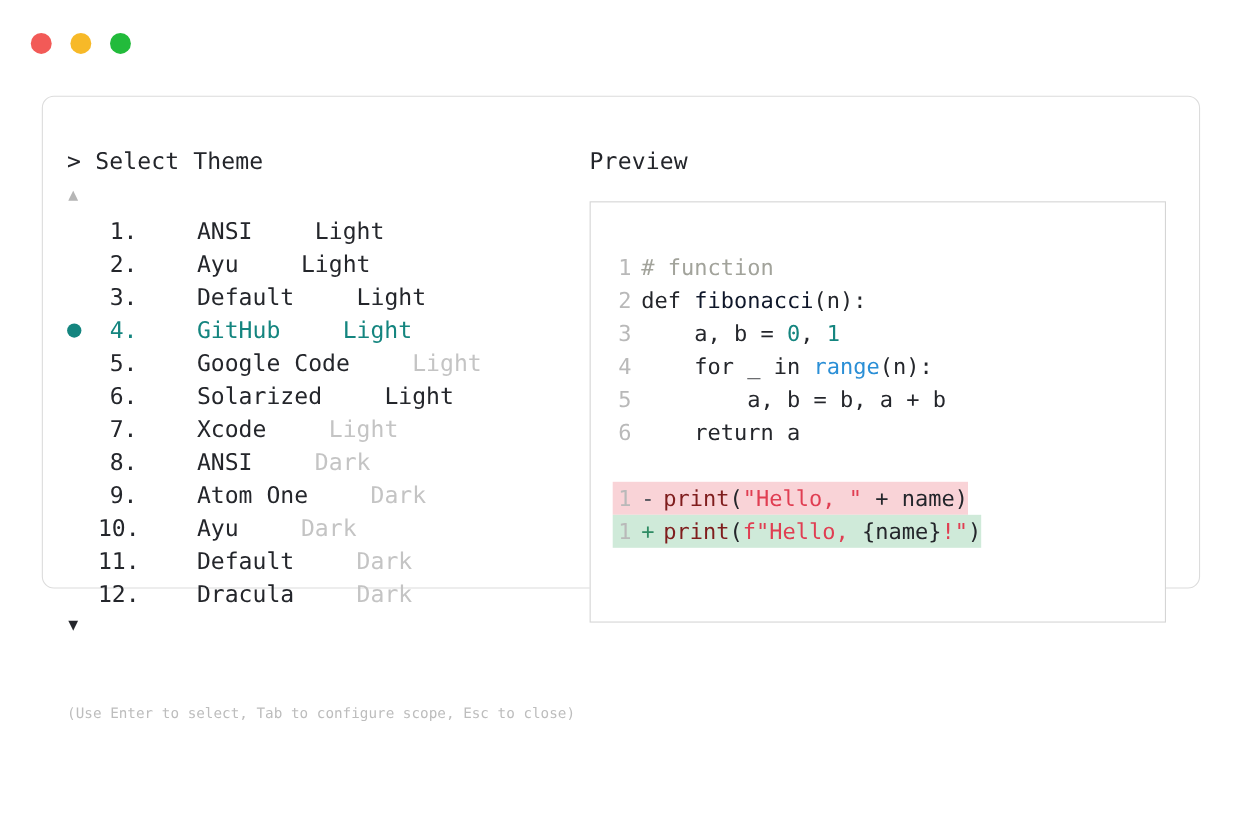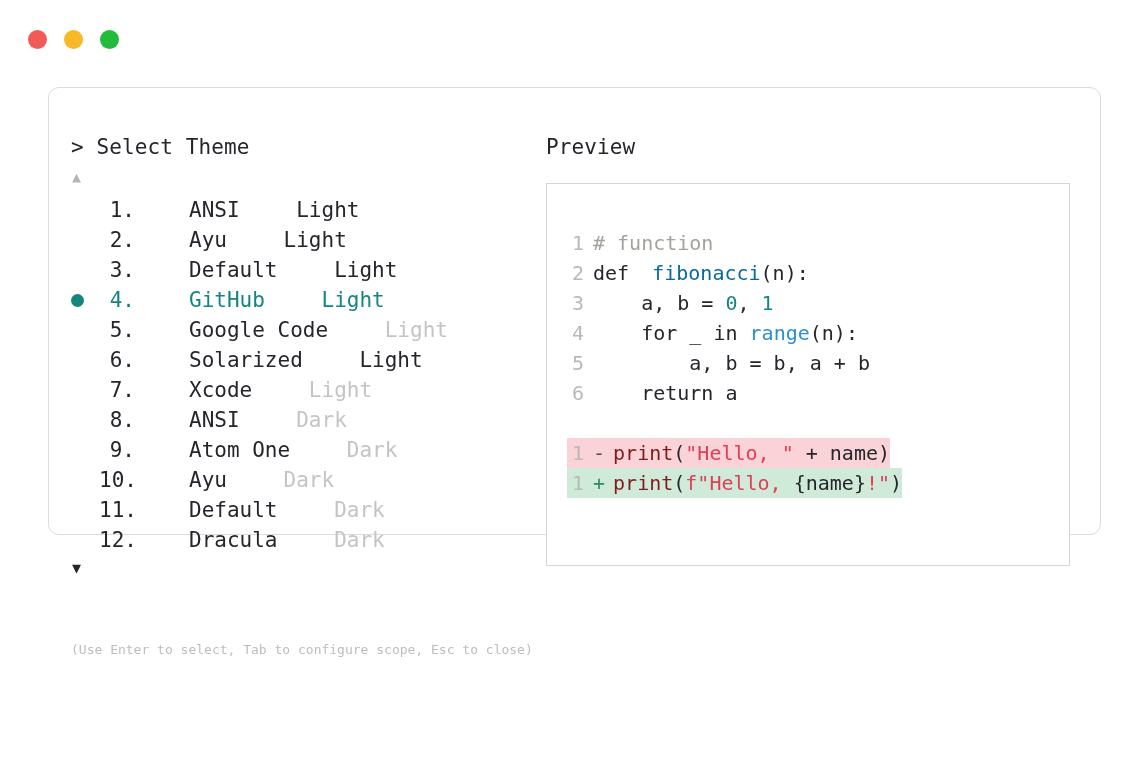--- a/index.html
+++ b/index.html
@@ -29,21 +29,21 @@
     height: 19px;
     border-radius: 50%;
   }
   .dot-red    { background: #f25a57; }
   .dot-amber  { background: #f7b928; }
   .dot-green  { background: #22bb3b; }
 
   
   .panel {
     position: absolute;
-    left: 48px;
+    left: 38px;
     top: 87px;
     width: 1053px;
     height: 448px;
     box-sizing: border-box;
     border: 1.6px solid #dcdcdc;
     border-radius: 11px;
     background: #ffffff;
   }
 
   
@@ -191,21 +191,21 @@
   .diff-line.removed { background: #f9d3d7; }
   .diff-line.added   { background: #cfead9; }
   .diff-line .lineno { color: #b9b9b9; }
   .marker { flex: 0 0 auto; padding-right: 8px; }
   .marker-del { color: #4a4d55; }
   .marker-add { color: #2e8b63; }
 
   
   .tok-comment  { color: #a2a39b; }
   .tok-keyword  { color: #24262b; }
-  .tok-funcname { color: #0369a1; margin-left: 11px; }
+  .tok-funcname { color: #0f172a; }
   .tok-number   { color: #14857f; }
   .tok-builtin  { color: #2b8fd6; }
   .tok-call     { color: #7f1d1d; }
   .tok-string   { color: #e03e52; }
   .tok-plain    { color: #24262b; }
 </style>
 </head>
 <body>
 
 <div class="titlebar">

